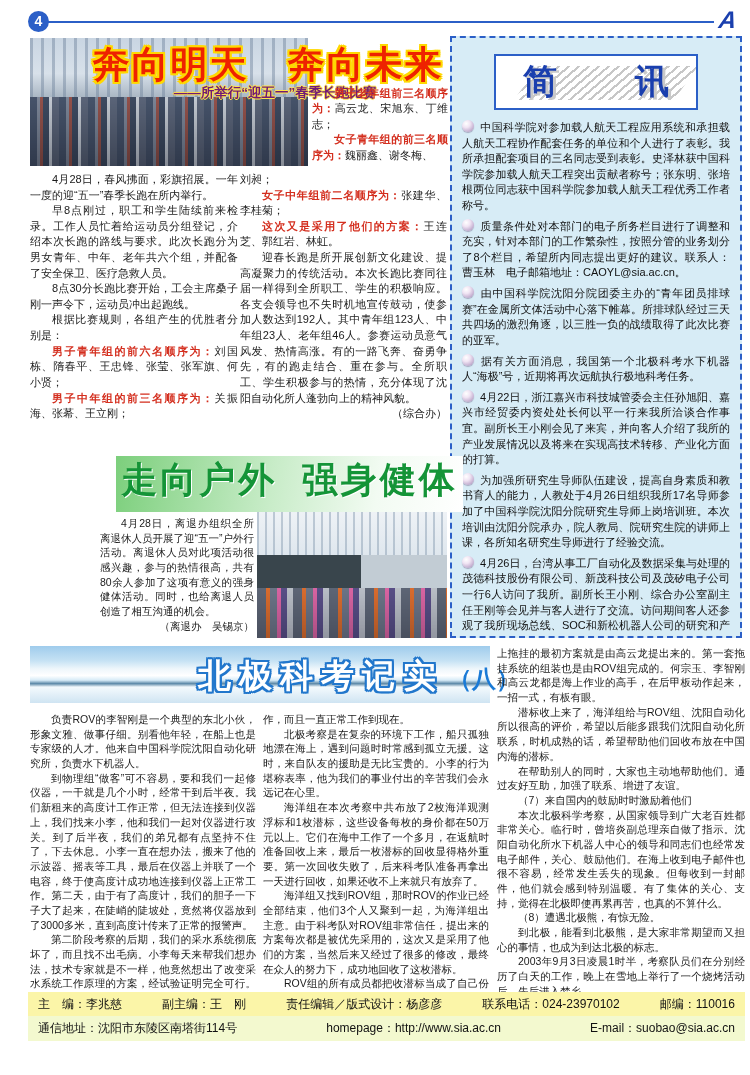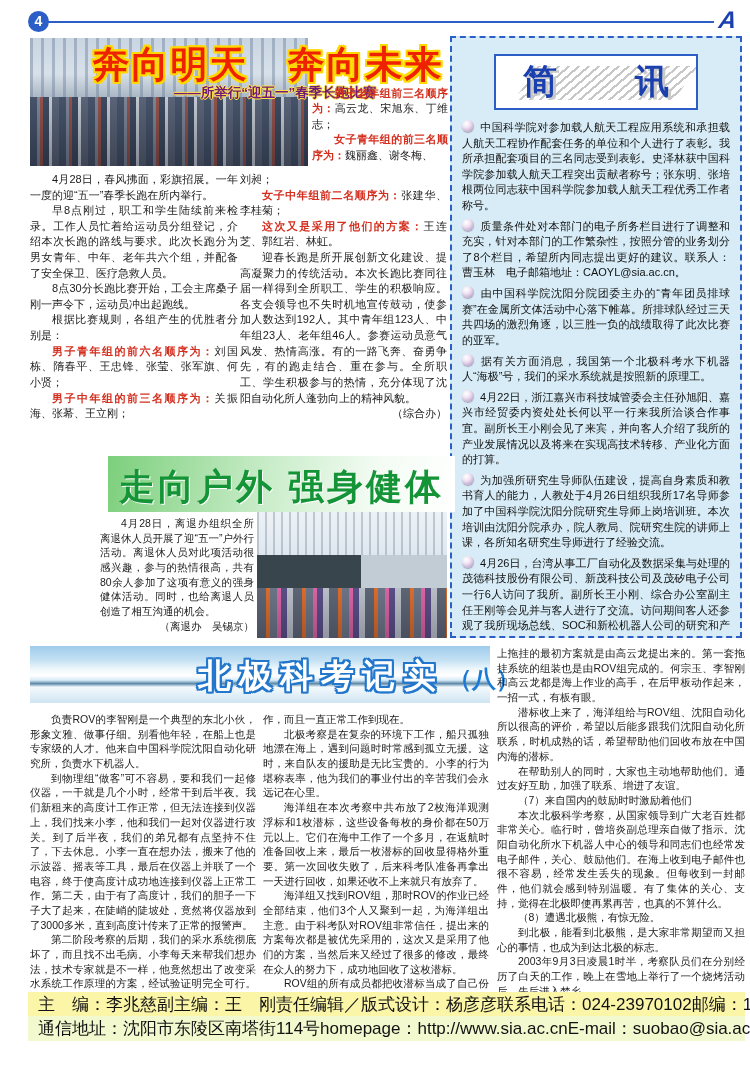--- a/index.html
+++ b/index.html
@@ -60,41 +60,41 @@
           background:repeating-linear-gradient(115deg,#b9b9b9 0 3px,rgba(0,0,0,0) 3px 9px);
           transform:skewX(-35deg);opacity:.8;}
   .briefs-title{position:relative;font-size:34px;font-weight:bold;color:#1a3fae;letter-spacing:22px;text-indent:22px;
           text-shadow:3px 2px 0 #c9c9c9;}
   .brief{margin:0 10px 5px 10px;font-size:11px;line-height:1.42;text-align:justify;color:#111;}
   .pearl{display:inline-block;width:12px;height:12px;border-radius:50%;margin-right:6px;vertical-align:-1px;
          background:radial-gradient(circle at 35% 30%, #ffffff 0%, #f0e4f3 35%, #ccb9d7 65%, #9c86ad 100%);
          box-shadow:0 1px 1px rgba(90,70,110,.4);}
 
   
-  .green-bar{left:108px;top:456px;width:347px;height:56px;
+  .green-bar{left:116px;top:456px;width:347px;height:56px;
       background:linear-gradient(100deg,#7ccf7c 0,#c8ecc8 45%,#f2fbf2 75%,#ffffff 100%);
-      display:flex;align-items:flex-end;justify-content:center;}
+      display:flex;align-items:flex-start;justify-content:center;font-family:Liberation Mono, monospace;}
   .green-title{font-size:36px;font-weight:bold;color:#149437;letter-spacing:3px;white-space:nowrap;
       text-shadow:1px 1px 0 #ffffff;}
   .green-text{left:100px;top:516px;width:154px;height:124px;font-size:10.5px;line-height:1.4;}
 
   
   .ice-title{position:absolute;left:198px;top:654px;white-space:nowrap;}
   .ice-title .main{font-size:33px;font-weight:bold;letter-spacing:8px;color:#ffffff;
       text-shadow:-2px 0 0 #2277cc,2px 0 0 #2277cc,0 -2px 0 #2277cc,0 2px 0 #2277cc,
                   -2px -2px 0 #2277cc,2px 2px 0 #2277cc,-2px 2px 0 #2277cc,2px -2px 0 #2277cc;}
   .ice-title .issue{font-size:24px;font-weight:bold;color:#1a7ad6;margin-left:4px;}
   .arc-col{font-size:10.5px;line-height:1.4;}
   .arc1{left:30px;top:712px;width:226px;height:274px;}
   .arc2{left:263px;top:712px;width:226px;height:274px;}
   .arc3{left:497px;top:646px;width:248px;height:340px;}
 
   
   .foot{left:28px;width:717px;height:25px;display:flex;align-items:center;justify-content:space-between;
-        padding:0 10px;box-sizing:border-box;font-size:17px;color:#111;white-space:nowrap;}
+        padding:0 10px;box-sizing:border-box;font-size:12px;color:#111;white-space:nowrap;}
   .foot1{top:992px;background:#fbf5a8;}
   .foot2{top:1016px;background:#f3f9cf;}
   .fgroup{display:inline-block;}
 </style>
 </head>
 <body>
 
 <div class="page">
 
   <div class="pagenum">4</div>
@@ -131,21 +131,21 @@
   </div>
 
   <div class="abs briefs">
     <div class="briefs-head">
       <div class="streaks"></div>
       <div class="briefs-title">简　讯</div>
     </div>
     <div class="brief"><span class="pearl"></span><span>中国科学院对参加载人航天工程应用系统和承担载人航天工程协作配套任务的单位和个人进行了表彰。我所承担配套项目的三名同志受到表彰。史泽林获中国科学院参加载人航天工程突出贡献者称号；张东明、张培根两位同志获中国科学院参加载人航天工程优秀工作者称号。</span></div>
     <div class="brief"><span class="pearl"></span><span>质量条件处对本部门的电子所务栏目进行了调整和充实，针对本部门的工作繁杂性，按照分管的业务划分了8个栏目，希望所内同志提出更好的建议。联系人：曹玉林　电子邮箱地址：CAOYL@sia.ac.cn。</span></div>
     <div class="brief"><span class="pearl"></span><span>由中国科学院沈阳分院团委主办的“青年团员排球赛”在金属所文体活动中心落下帷幕。所排球队经过三天共四场的激烈角逐，以三胜一负的战绩取得了此次比赛的亚军。</span></div>
-    <div class="brief"><span class="pearl"></span><span>据有关方面消息，我国第一个北极科考水下机器人“海极”号，我们的采水系统就是按照新的原理工。</span></div>
+    <div class="brief"><span class="pearl"></span><span>据有关方面消息，我国第一个北极科考水下机器人“海极”号，近期将再次远航执行极地科考任务。</span></div>
     <div class="brief"><span class="pearl"></span><span>4月22日，浙江嘉兴市科技城管委会主任孙旭阳、嘉兴市经贸委内资处处长何以平一行来我所洽谈合作事宜。副所长王小刚会见了来宾，并向客人介绍了我所的产业发展情况以及将来在实现高技术转移、产业化方面的打算。</span></div>
     <div class="brief"><span class="pearl"></span><span>为加强所研究生导师队伍建设，提高自身素质和教书育人的能力，人教处于4月26日组织我所17名导师参加了中国科学院沈阳分院研究生导师上岗培训班。本次培训由沈阳分院承办，院人教局、院研究生院的讲师上课，各所知名研究生导师进行了经验交流。</span></div>
     <div class="brief"><span class="pearl"></span><span>4月26日，台湾从事工厂自动化及数据采集与处理的茂德科技股份有限公司、新茂科技公司及茂矽电子公司一行6人访问了我所。副所长王小刚、综合办公室副主任王刚等会见并与客人进行了交流。访问期间客人还参观了我所现场总线、SOC和新松机器人公司的研究和产业化成果。</span></div>
   </div>
 
   <div class="abs green-bar">
     <div class="green-title">走向户外  强身健体</div>
   </div>
   <div class="abs green-text">
     <p class="para">4月28日，离退办组织全所离退休人员开展了迎“五一”户外行活动。离退休人员对此项活动很感兴趣，参与的热情很高，共有80余人参加了这项有意义的强身健体活动。同时，也给离退人员创造了相互沟通的机会。</p>

